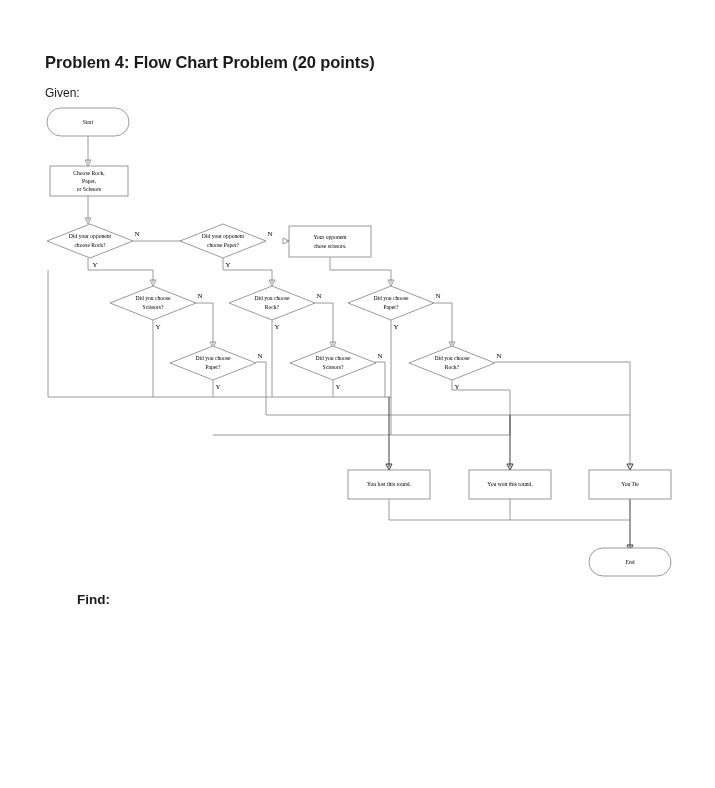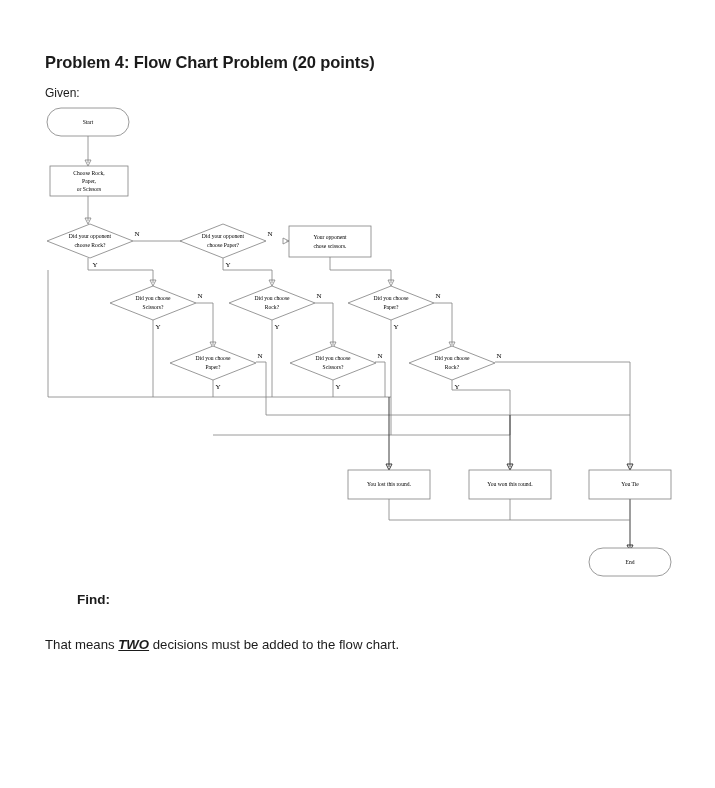--- a/index.html
+++ b/index.html
@@ -275,15 +275,14 @@
     </g>
 
     <g>
       <rect class="shape" x="589" y="548" width="82" height="28" rx="14" ry="14"></rect>
       <text class="node-text" x="630" y="562.5">End</text>
     </g>
 
   </svg>
 
   <div class="find-label">Find:</div>
-  <div class="find-line2"><span>That means </span><span class="emph">TWO</span><span> decisions must be added to the flow chart.</span></div>
 
 </div>
 
 </body></html>

